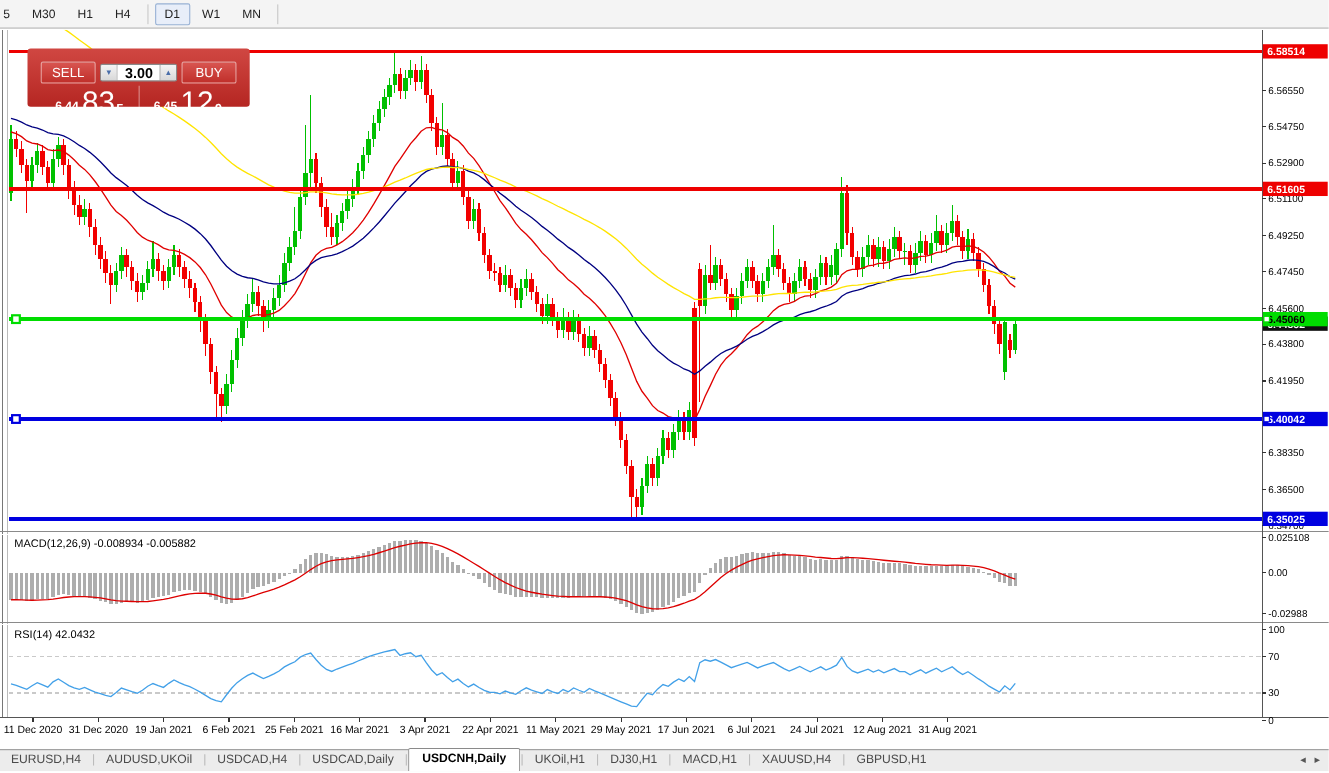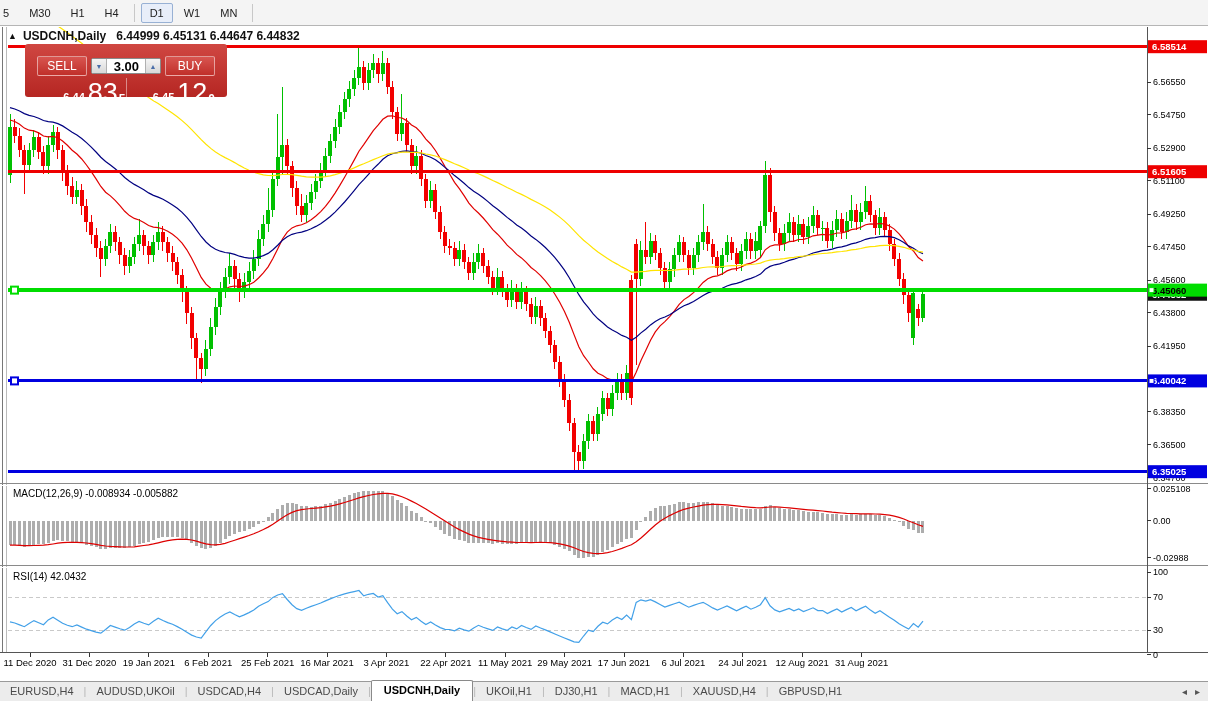--- a/index.html
+++ b/index.html
@@ -19,21 +19,21 @@
   .chart-title .ohlc{margin-left:10px;font-weight:bold;}
   
   .tpanel{position:absolute;left:25px;top:17px;width:202px;height:53px;background:linear-gradient(#d04742,#b52622);border-radius:3px;padding:12px;box-sizing:border-box;}
   .tp-row1{display:flex;height:20px;align-items:stretch;}
   .tp-btn{flex:0 0 48px;border:1px solid rgba(255,255,255,.5);border-radius:2px;background:linear-gradient(#d85550,#c02f2a);color:#fff;font-size:12px;display:flex;align-items:center;justify-content:center;cursor:pointer;}
   .tp-spin{flex:1;display:flex;margin:2px 4px;border:1px solid #8a8a8a;border-radius:2px;overflow:hidden;background:#fff;}
   .tp-arrow{width:14px;background:linear-gradient(#f4f4f4,#d8d8d8);border-right:1px solid #b0b0b0;color:#4a6ea9;font-size:7px;display:flex;align-items:center;justify-content:center;cursor:pointer;}
   .tp-arrow.up{border-right:none;border-left:1px solid #b0b0b0;}
   .tp-val{flex:1;font-size:13px;font-weight:bold;color:#000;display:flex;align-items:center;justify-content:flex-end;padding-right:6px;background:#fff;}
   .tp-row2{display:flex;height:29px;margin-top:2px;}
-  .tp-quote{flex:1;display:flex;align-items:flex-end;justify-content:flex-end;color:#fff;cursor:pointer;padding-bottom:1px;}
+  .tp-quote{flex:1;display:flex;align-items:flex-end;justify-content:center;color:#fff;cursor:pointer;padding-bottom:1px;}
   .tp-quote.left{border-right:1px solid rgba(255,255,255,.45);}
   .tp-small{font-size:11px;font-weight:bold;margin-right:3px;margin-bottom:3px;}
   .tp-big{font-size:27px;font-weight:normal;line-height:26px;}
   .tp-sup{font-size:12px;font-weight:bold;vertical-align:12px;margin-left:1px;}
   
   .tabbar{position:absolute;left:0;top:681px;width:1208px;height:20px;background:#ececec;border-top:1px solid #9a9a9a;display:flex;align-items:flex-end;box-sizing:border-box;font-size:11px;}
   .tab{color:#4a4a4a;padding:3px 10px 4px 10px;cursor:pointer;white-space:nowrap;}
   .tab.active{background:#fff;border:1px solid #8a8a8a;border-bottom:none;color:#000;font-weight:bold;padding:3px 12px 5px 12px;border-radius:2px 2px 0 0;}
   .tab-sep{color:#b8b8b8;padding-bottom:4px;}
   .tab-nav{margin-left:auto;color:#555;font-size:10px;padding:0 8px 4px 0;display:flex;gap:8px;}
@@ -758,23 +758,20 @@
           <line x1="683.4" y1="652.5" x2="683.4" y2="656.5" stroke="#333" shape-rendering="crispEdges"></line>
           <text x="683.4" y="666" text-anchor="middle">6 Jul 2021</text>
           <line x1="742.8" y1="652.5" x2="742.8" y2="656.5" stroke="#333" shape-rendering="crispEdges"></line>
           <text x="742.8" y="666" text-anchor="middle">24 Jul 2021</text>
           <line x1="802.1999999999999" y1="652.5" x2="802.1999999999999" y2="656.5" stroke="#333" shape-rendering="crispEdges"></line>
           <text x="802.1999999999999" y="666" text-anchor="middle">12 Aug 2021</text>
           <line x1="861.6" y1="652.5" x2="861.6" y2="656.5" stroke="#333" shape-rendering="crispEdges"></line>
           <text x="861.6" y="666" text-anchor="middle">31 Aug 2021</text>
         </g>
       </svg>
-    <div class="chart-title">
-      <span class="arr">▲</span><span>USDCNH,Daily</span><span class="ohlc">6.44999 6.45131 6.44647 6.44832</span>
-    </div>
 
     <div class="tpanel">
       <div class="tp-row1">
         <div class="tp-btn">SELL</div>
         <div class="tp-spin">
           <div class="tp-arrow">
               <span>▼</span>
             </div>
           <div class="tp-val">3.00</div>
           <div class="tp-arrow up">

